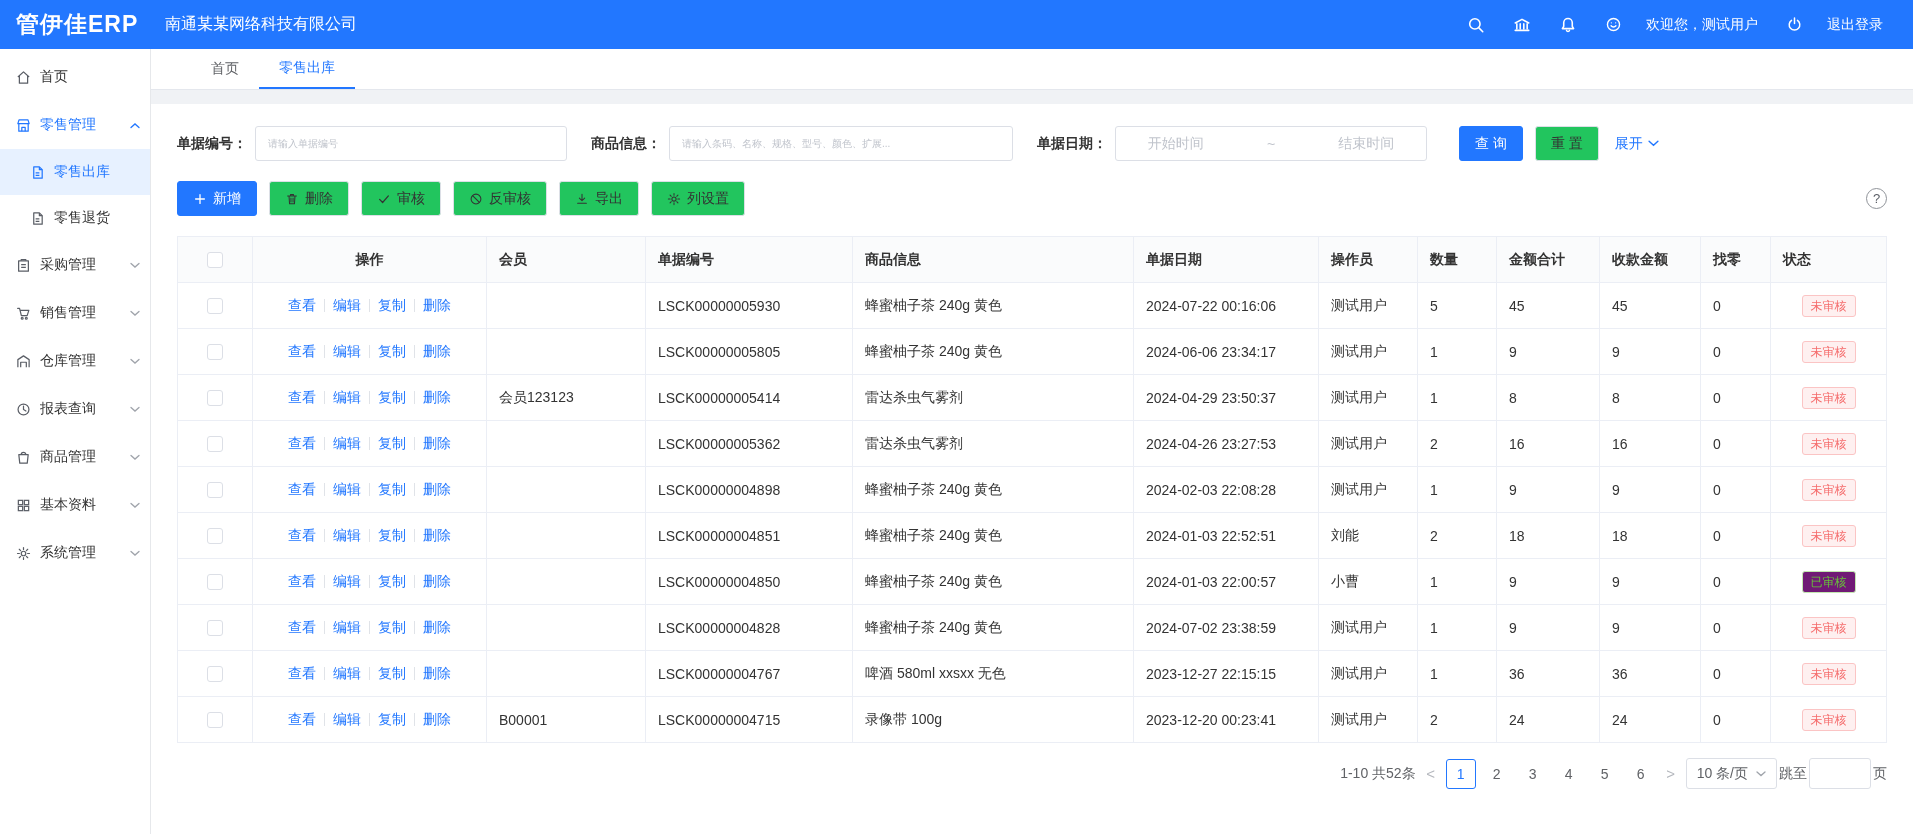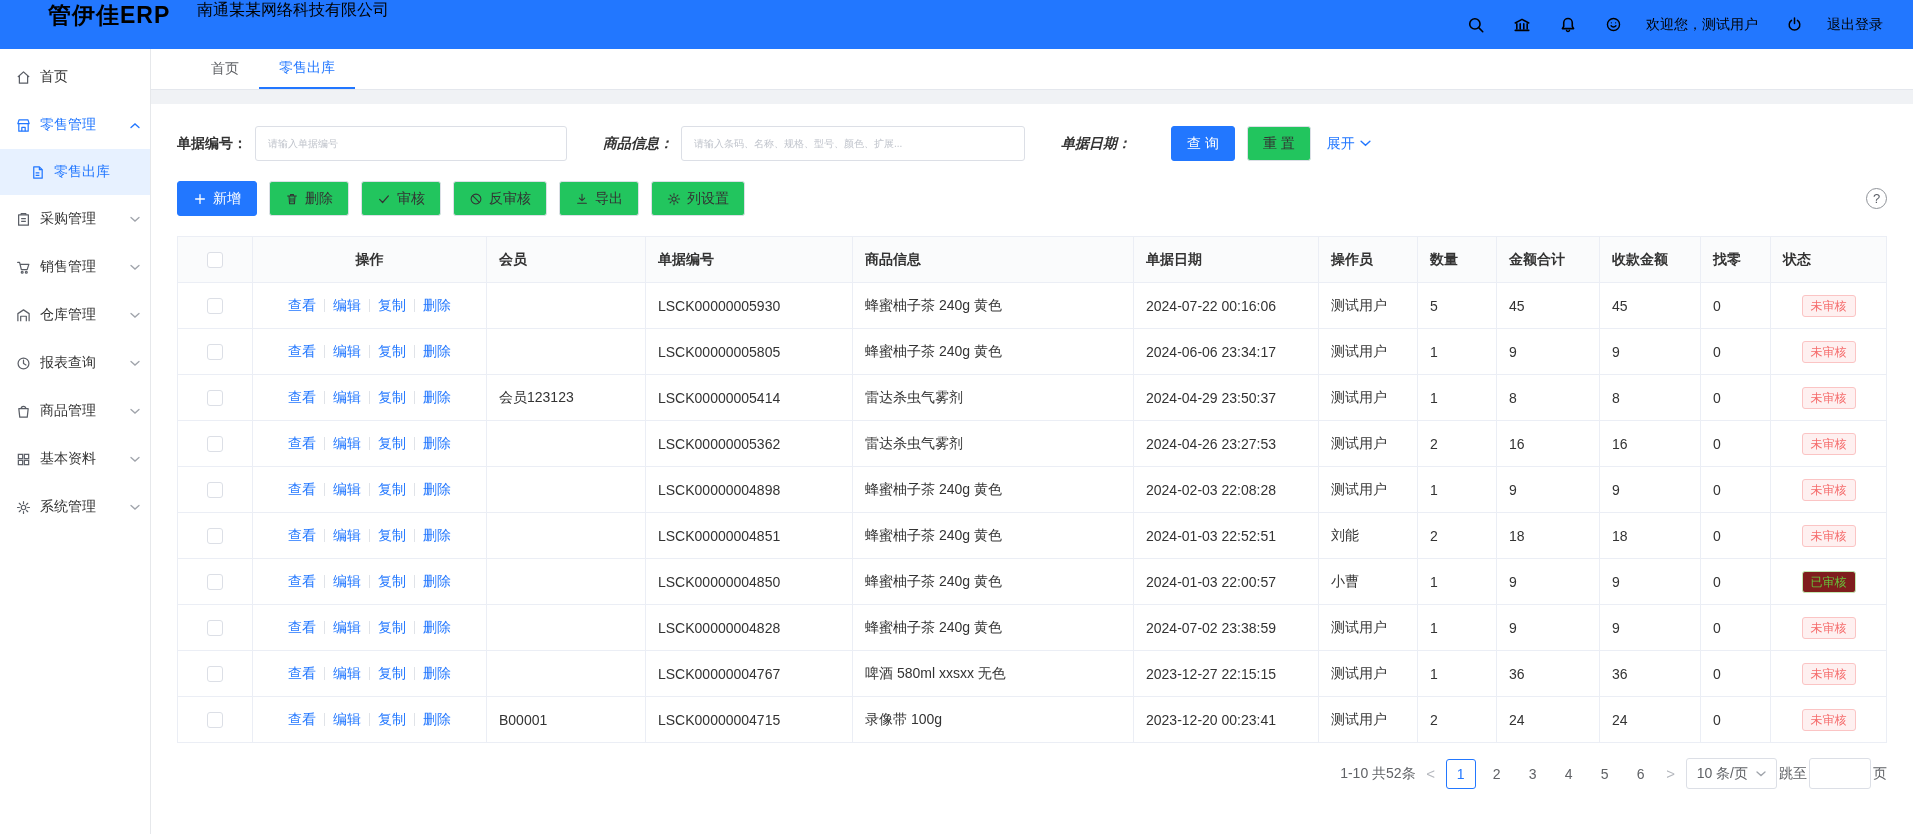--- a/index.html
+++ b/index.html
@@ -1,21 +1,21 @@
 <!DOCTYPE html>
 <html><head>
 <meta charset="utf-8">
 <style>
   * { box-sizing: border-box; margin: 0; padding: 0; }
   html,body { width:1913px; height:834px; overflow:hidden; }
   body { font-family:"Liberation Sans","DejaVu Sans",sans-serif; font-size:14px; color:#333; background:#fff; }
   .app { display:flex; flex-direction:column; height:834px; }
 
   
-  .topbar { height:49px; background:#2277ff; color:#000000; display:flex; flex:0 0 auto;padding-left:32px; }
+  .topbar { height:49px; background:#2277ff; color:#ffffff; display:flex; align-items:center; flex:0 0 auto; }
   .logo { width:151px; padding-left:16px; font-size:23px; font-weight:700; letter-spacing:1px; white-space:nowrap; }
   .company { font-size:16px; margin-left:14px; white-space:nowrap; }
   .flex-spacer { flex:1; }
   .topbar svg { display:block; }
   .hicon { display:flex; align-items:center; margin-right:28px; cursor:pointer; }
   .hicon svg { width:18px; height:18px; }
   .welcome, .logout { display:flex; align-items:center; gap:24px; margin-right:28px; white-space:nowrap; cursor:pointer; }
   .welcome svg, .logout svg { width:17px; height:17px; }
   .logout { margin-right:30px; }
 
@@ -36,21 +36,21 @@
   .tabbar { height:41px; flex:0 0 auto; border-bottom:1px solid #e4e7ed; display:flex; align-items:stretch; padding-left:40px; background:#fff; }
   .tab { display:flex; align-items:center; padding:0 20px; color:#606266; cursor:pointer; }
   .tab.active { color:#2277ff; border-bottom:2px solid #2277ff; }
   .spacer-strip { height:14px; background:#f0f2f5; flex:0 0 auto; }
 
   .card { flex:1; background:#fff; padding:0 26px; position:relative; }
 
   
   .filter-row { display:flex; align-items:center; padding-top:22px; }
   .flabel { font-weight:700; white-space:nowrap; margin-right:8px; }
-  .flabel.g { margin-left:36px;font-style:italic; }
+  .flabel.g { margin-left:24px; }
   .input { height:35px; border:1px solid #dcdfe6; border-radius:3px; padding:10px 12px; font-size:10px; color:#333; outline:none; font-family:inherit; }
   .input::placeholder { color:#c0c4cc; }
   .w1 { width:312px; }
   .w2 { width:344px; }
   .date-range { width:312px; height:35px; border:1px solid #dcdfe6; border-radius:3px; display:flex; align-items:center; justify-content:space-around; color:#c0c4cc; cursor:pointer; }
   .date-range .dsep { color:#c0c4cc; }
   .btn { height:35px; padding:0 15px; border:1px solid #dcdfe6; border-radius:3px; background:#22c55e; font-size:14px; color:#333; display:inline-flex; align-items:center; gap:6px; cursor:pointer; font-family:inherit; white-space:nowrap; }
   .btn svg { width:14px; height:14px; }
   .btn.primary { background:#2277ff; border-color:#2277ff; color:#fff; }
   .search-btn { margin-left:32px; }
@@ -66,21 +66,21 @@
   table.grid { width:100%; border-collapse:collapse; margin-top:20px; table-layout:fixed; }
   .grid th, .grid td { border:1px solid #ebeef5; height:46px; padding:0 12px; text-align:left; font-size:14px; overflow:hidden; white-space:nowrap; }
   .grid th { background:#fafbfc; font-weight:700; color:#333; }
   .c-center { text-align:center !important; }
   .cb { display:inline-block; width:16px; height:16px; border:1px solid #dcdfe6; border-radius:3px; background:#fff; vertical-align:middle; cursor:pointer; }
   .actions { display:inline-flex; align-items:center; gap:8px; }
   .act-link { color:#2277ff; cursor:pointer; text-decoration:none; }
   .act-sep { width:1px; height:13px; background:#e0e3e8; display:inline-block; }
   .badge { display:inline-block; font-size:12px; line-height:1; padding:4px 8px; border-radius:3px; }
   .badge.pending { color:#f56c6c; background:#fef0f0; border:1px solid #fbc4c4; }
-  .badge.approved { color:#67c23a; background:#7f1d1d; border:1px solid #c2e7b0; }
+  .badge.approved { color:#67c23a; background:#701a75; border:1px solid #c2e7b0; }
 
   
   .pagination { display:flex; align-items:center; justify-content:flex-end; gap:2px; margin-top:15px; color:#606266; }
   .page-arrow { min-width:26px; text-align:center; color:#b4b7bd; cursor:pointer; font-size:15px; }
   .pages { display:inline-flex; gap:6px; }
   .page-num { min-width:30px; height:30px; line-height:28px; text-align:center; cursor:pointer; color:#606266; border:1px solid transparent; }
   .page-num.current { border:1px solid #2277ff; color:#2277ff; border-radius:3px; }
   .page-size { border:1px solid #dcdfe6; height:31px; padding:12px 10px; display:inline-flex; align-items:center; gap:8px; border-radius:3px; color:#606266; cursor:pointer; }
   .page-size svg { width:10px; height:6px; color:#a0a4ab; }
   .jump-input { width:62px; height:31px; border:1px solid #dcdfe6; border-radius:3px; outline:none; padding:0 8px; font-family:inherit; }
@@ -165,20 +165,30 @@
       <div class="side-sub active">
         <span class="ico">
             <svg viewBox="0 0 16 16" fill="none" stroke="currentColor" stroke-width="1.3" stroke-linejoin="round">
               <path d="M4 2h6l3 3v9H4z"></path>
               <path d="M10 2v3h3"></path>
               <path d="M6 8.5h4M6 11h4"></path>
             </svg>
           </span>
         <span>零售出库</span>
       </div>
+      <div class="side-sub">
+        <span class="ico">
+            <svg viewBox="0 0 16 16" fill="none" stroke="currentColor" stroke-width="1.3" stroke-linejoin="round">
+              <path d="M4 2h6l3 3v9H4z"></path>
+              <path d="M10 2v3h3"></path>
+              <path d="M6 8.5h4M6 11h4"></path>
+            </svg>
+          </span>
+        <span>零售退货</span>
+      </div>
       <div class="side-item">
         <span class="ico">
             <svg viewBox="0 0 16 16" fill="none" stroke="currentColor" stroke-width="1.3" stroke-linejoin="round">
               <rect x="2.8" y="3" width="10.4" height="11"></rect>
               <path d="M5.5 3V1.8h5V3"></path>
               <path d="M5.5 7h5M5.5 10h5"></path>
             </svg>
           </span>
         <span>采购管理</span>
         <span class="chev">
@@ -284,20 +294,25 @@
       <div class="spacer-strip"></div>
 
       <div class="card">
 
         <div class="filter-row">
           <span class="flabel">单据编号：</span>
           <input class="input w1" placeholder="请输入单据编号" style="">
           <span class="flabel g">商品信息：</span>
           <input class="input w2" placeholder="请输入条码、名称、规格、型号、颜色、扩展..." style="">
           <span class="flabel g">单据日期：</span>
+          <div class="date-range">
+            <span>开始时间</span>
+            <span class="dsep">~</span>
+            <span>结束时间</span>
+          </div>
           <button class="btn primary search-btn">查 询</button>
           <button class="btn reset-btn">重 置</button>
           <a class="expand">
             <span>展开</span>
             <svg viewBox="0 0 10 6" fill="none" stroke="currentColor" stroke-width="1.3" stroke-linecap="round">
                 <path d="M1 1l4 3.6L9 1"></path>
               </svg>
           </a>
         </div>
 

